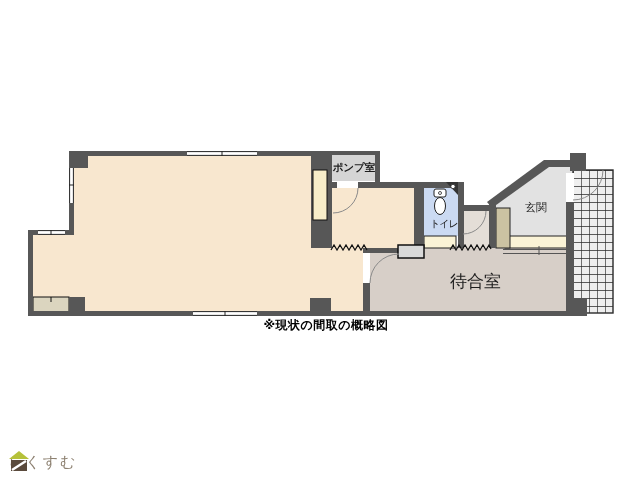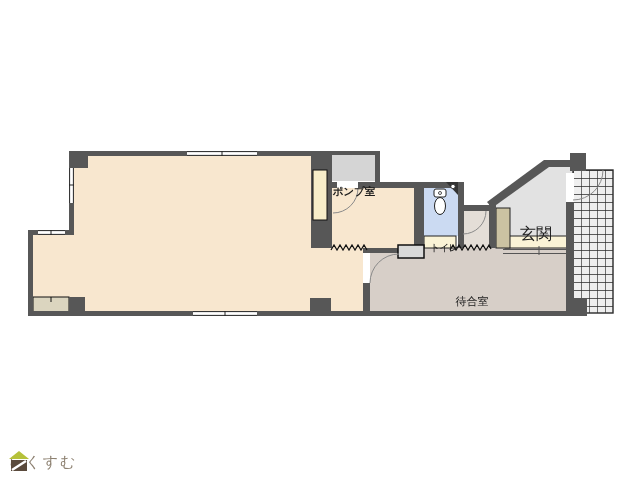--- a/index.html
+++ b/index.html
@@ -3,24 +3,24 @@
 <meta charset="utf-8">
 <style>
   html,body{margin:0;padding:0;}
   body{
     width:640px;height:480px;background:#ffffff;overflow:hidden;
     font-family:"Liberation Sans","DejaVu Sans",sans-serif;
     position:relative;
   }
   .stage{position:absolute;left:0;top:0;width:640px;height:480px;}
   .stage svg{position:absolute;left:0;top:0;}
-  .lbl{position:absolute;color:#1c1c1c;white-space:nowrap;margin-top:24px;}
+  .lbl{position:absolute;color:#1c1c1c;white-space:nowrap;}
   .lbl-pump{left:330px;top:161px;width:48px;text-align:center;font-size:10.5px;font-weight:bold;}
-  .lbl-entrance{left:520px;top:200px;width:32px;text-align:center;font-size:16px;}
-  .lbl-waiting{left:450px;top:270px;width:44px;text-align:center;font-size:11px;}
+  .lbl-entrance{left:520px;top:200px;width:32px;text-align:center;font-size:11px;}
+  .lbl-waiting{left:450px;top:270px;width:44px;text-align:center;font-size:17px;}
   .lbl-toilet{left:430px;top:217px;width:22px;text-align:center;font-size:10px;letter-spacing:-1px;}
   .caption{position:absolute;left:248px;top:317px;width:156px;text-align:center;
     font-size:12px;font-weight:bold;color:#000;letter-spacing:0.5px;}
   .logo{position:absolute;left:8px;top:450px;height:24px;display:flex;align-items:center;gap:4px;}
   .logo-text{font-size:15px;color:#8d8171;letter-spacing:2px;}
 </style>
 </head>
 <body>
 
 <div class="stage">
@@ -131,20 +131,21 @@
     <path d="M446,182 L458,182 L458,195 Z" fill="#333"></path>
     <circle cx="453" cy="186.5" r="2.2" fill="#fff" stroke="#222" stroke-width="0.8"></circle>
   </g>
 </svg>
 
   <div class="lbl lbl-pump">ポンプ室</div>
   <div class="lbl lbl-entrance">玄関</div>
   <div class="lbl lbl-waiting">待合室</div>
   <div class="lbl lbl-toilet">トイレ</div>
 
+  <div class="caption">※現状の間取の概略図</div>
 
   <div class="logo">
     <svg width="22" height="22" viewBox="0 0 22 22">
       <polygon points="11,1 21,9 1,9" fill="#b5c13a"></polygon>
       <rect x="3" y="10" width="16" height="11" fill="#5a4a3c"></rect>
       <line x1="4" y1="20" x2="18" y2="11" stroke="#ffffff" stroke-width="2.4"></line>
     </svg>
     <span class="logo-text">らくすむ</span>
   </div>
 

